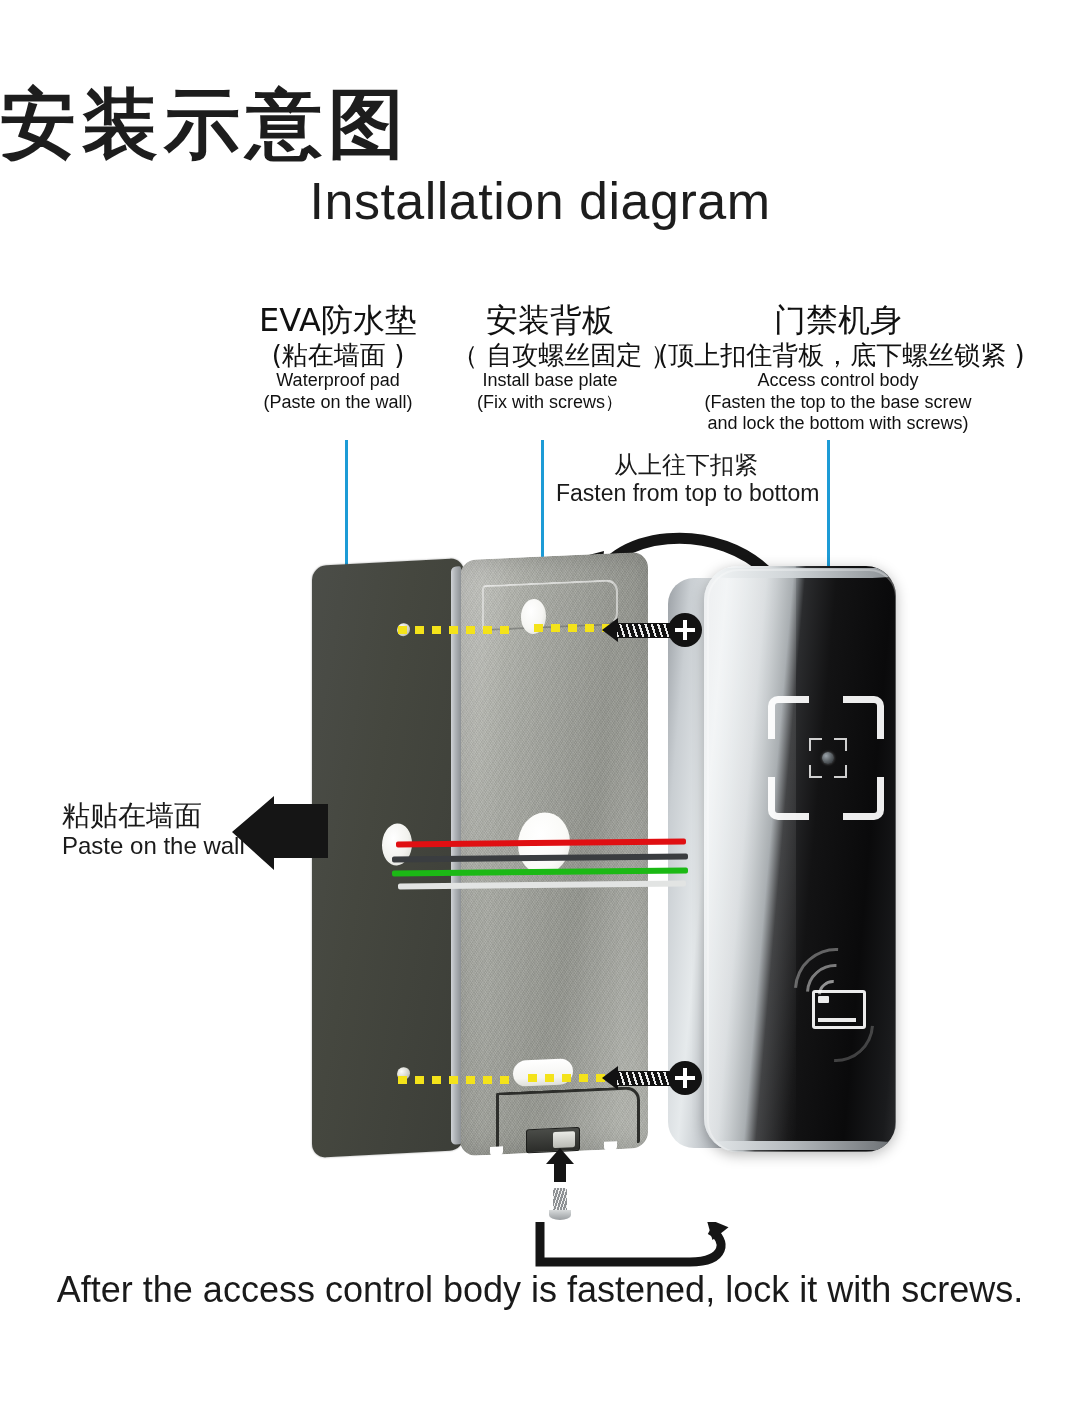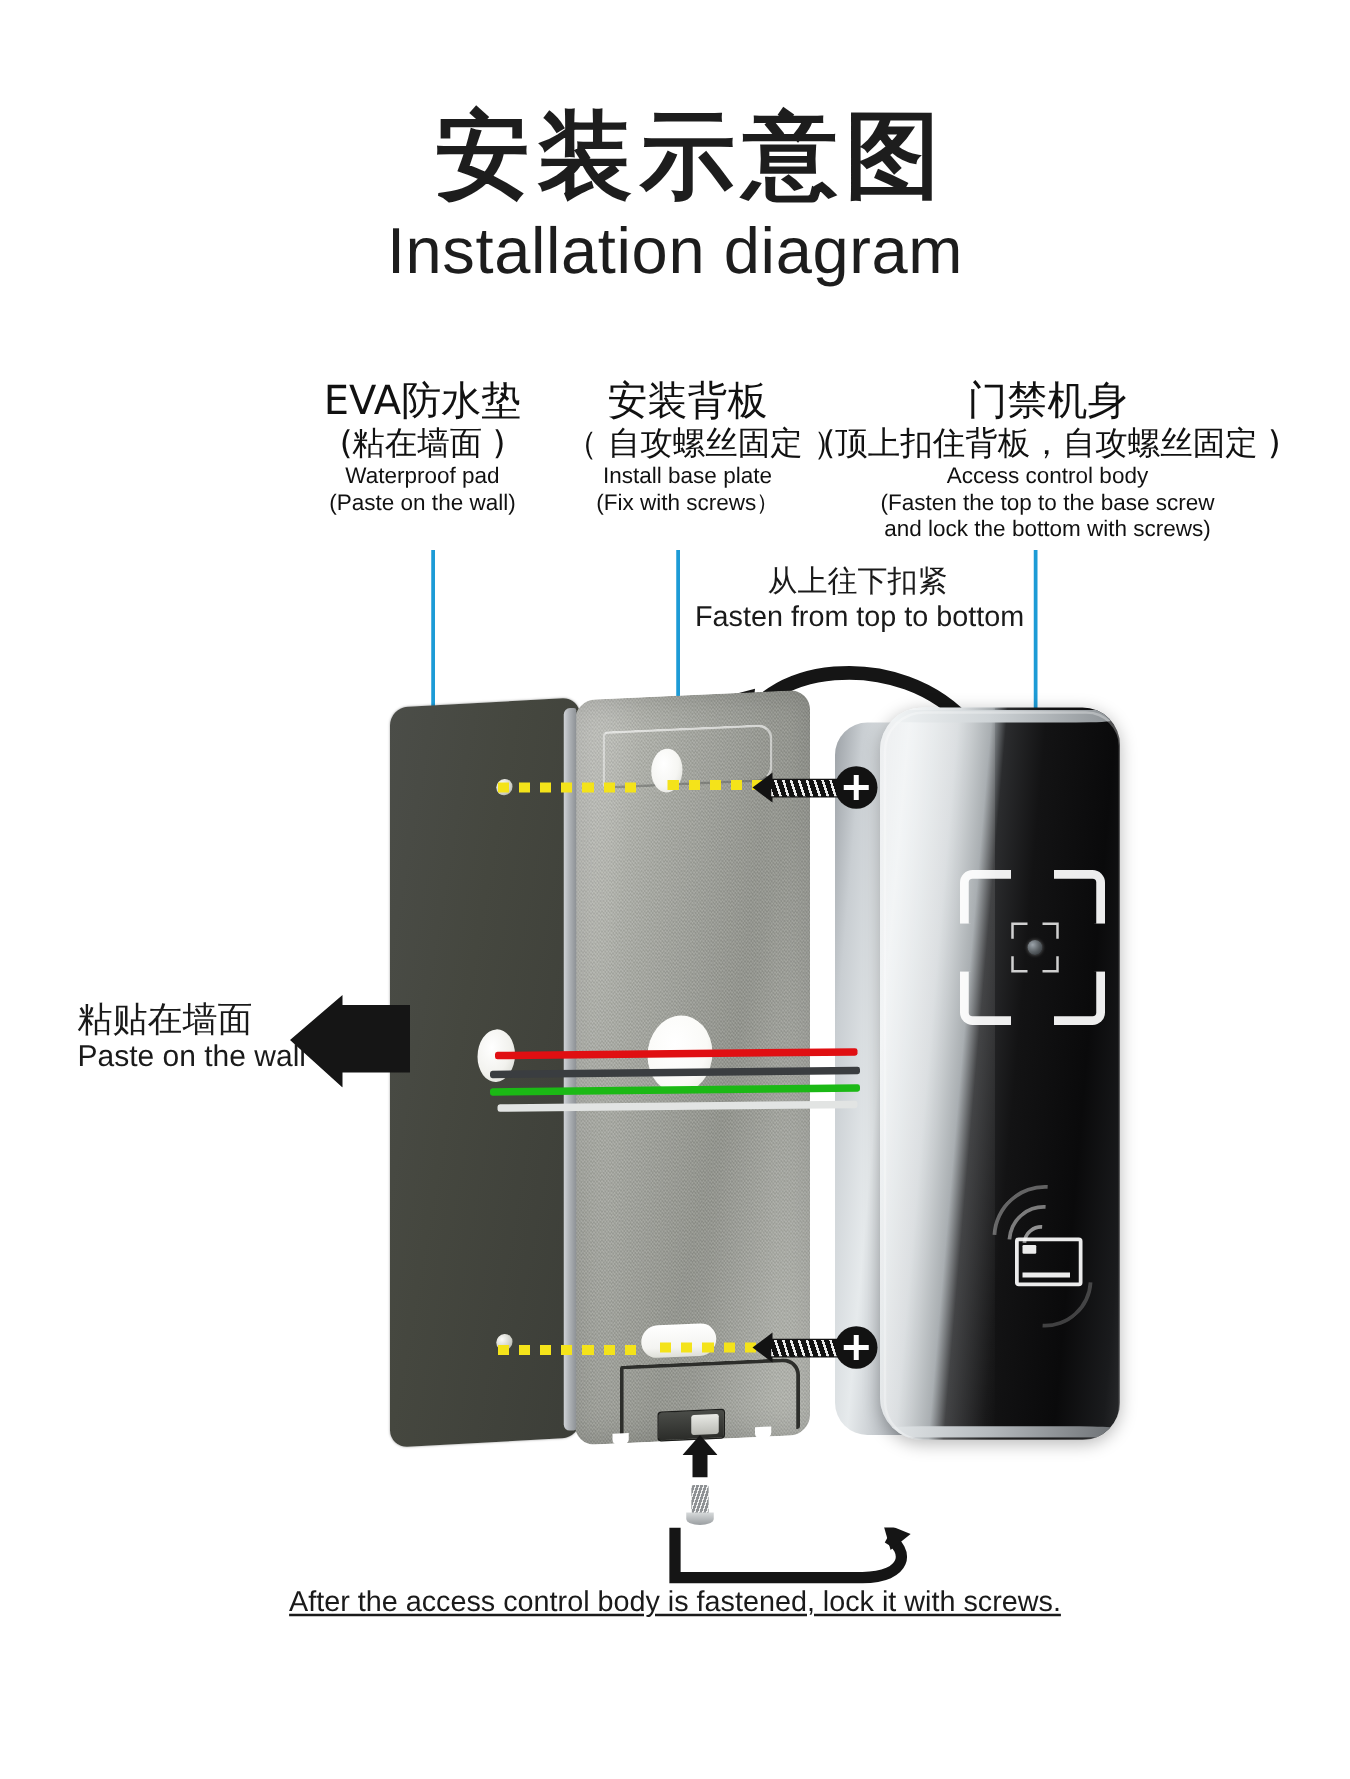--- a/index.html
+++ b/index.html
@@ -17,28 +17,27 @@
     height: 1423px;
     background: #ffffff;
     overflow: hidden;
   }
 
   
   .title-cn {
     position: absolute;
     left: 0; right: 0;
     top: 86px;
-    text-align: center;
+    text-align: left;
     font-size: 76px;
     font-weight: 700;
     letter-spacing: 6px;
     color: #1d1d1d;
     font-family: "DejaVu Sans", "Liberation Sans", sans-serif;
     line-height: 1;
-    padding-left: 26px;
   }
   .title-en {
     position: absolute;
     left: 0; right: 0;
     top: 175px;
     text-align: center;
     font-size: 52px;
     font-weight: 400;
     letter-spacing: 0.5px;
     color: #1d1d1d;
@@ -130,22 +129,21 @@
     top: 1268px;
     text-align: center;
     line-height: 1.2;
   }
   #caption .cn {
     font-size: 32px;
     font-family: "DejaVu Sans", "Liberation Sans", sans-serif;
     letter-spacing: 1px;
   }
   #caption .en {
-    font-size: 23px;
-    text-decoration: underline;
+    font-size: 36px;
   }
 
   
   #eva-pad {
     position: absolute;
     left: 312px;
     top: 562px;
     width: 152px;
     height: 592px;
     border-radius: 14px;
@@ -539,21 +537,21 @@
 
   <div class="callout" id="callout-plate">
     <div class="cn-main">安装背板</div>
     <div class="cn-sub">（ 自攻螺丝固定 ）</div>
     <div class="en">Install base plate</div>
     <div class="en">(Fix with screws）</div>
   </div>
 
   <div class="callout" id="callout-body">
     <div class="cn-main">门禁机身</div>
-    <div class="cn-sub">(顶上扣住背板，自攻螺丝固定 )</div>
+    <div class="cn-sub">(顶上扣住背板，底下螺丝锁紧 )</div>
     <div class="en">Access control body</div>
     <div class="en">(Fasten the top to the base screw</div>
     <div class="en">and lock the bottom with screws)</div>
   </div>
 
   <div class="leader" style="left:345px; top:440px;  height:140px;"></div>
   <div class="leader-dot" style="left:338px; top:572px;"></div>
 
   <div class="leader" style="left:541px; top:440px;  height:134px;"></div>
   <div class="leader-dot" style="left:534px; top:566px;"></div>

